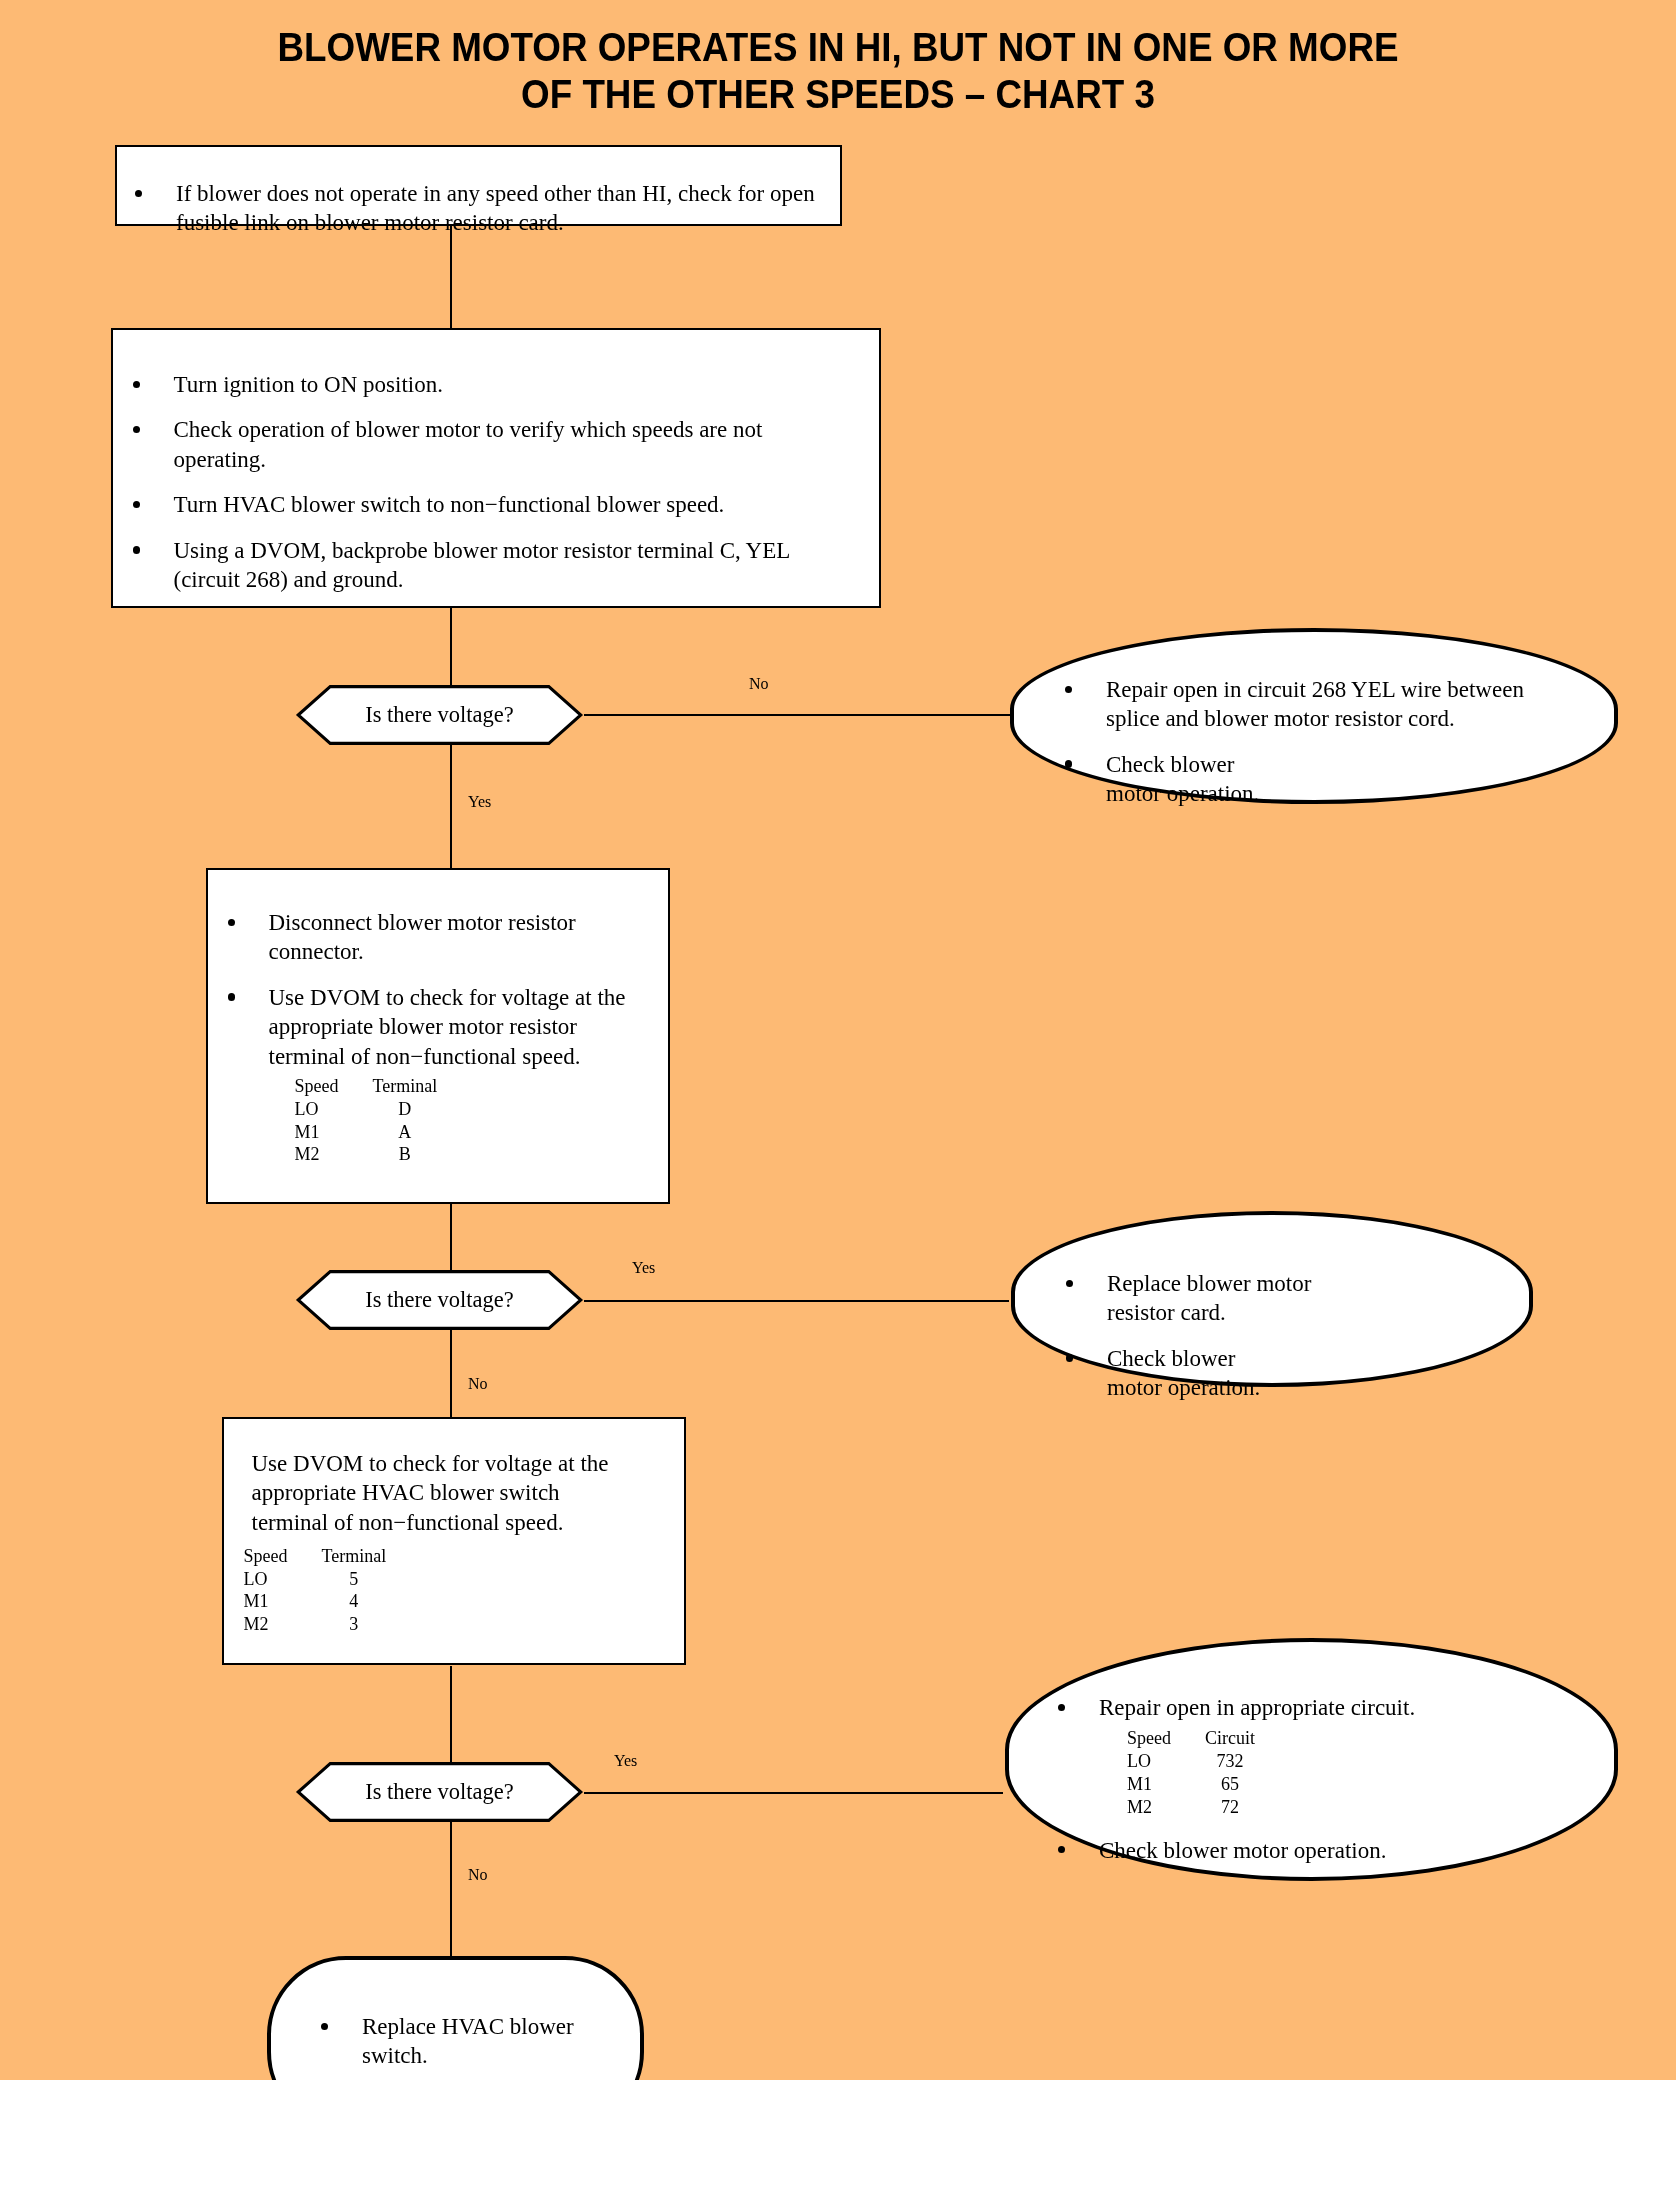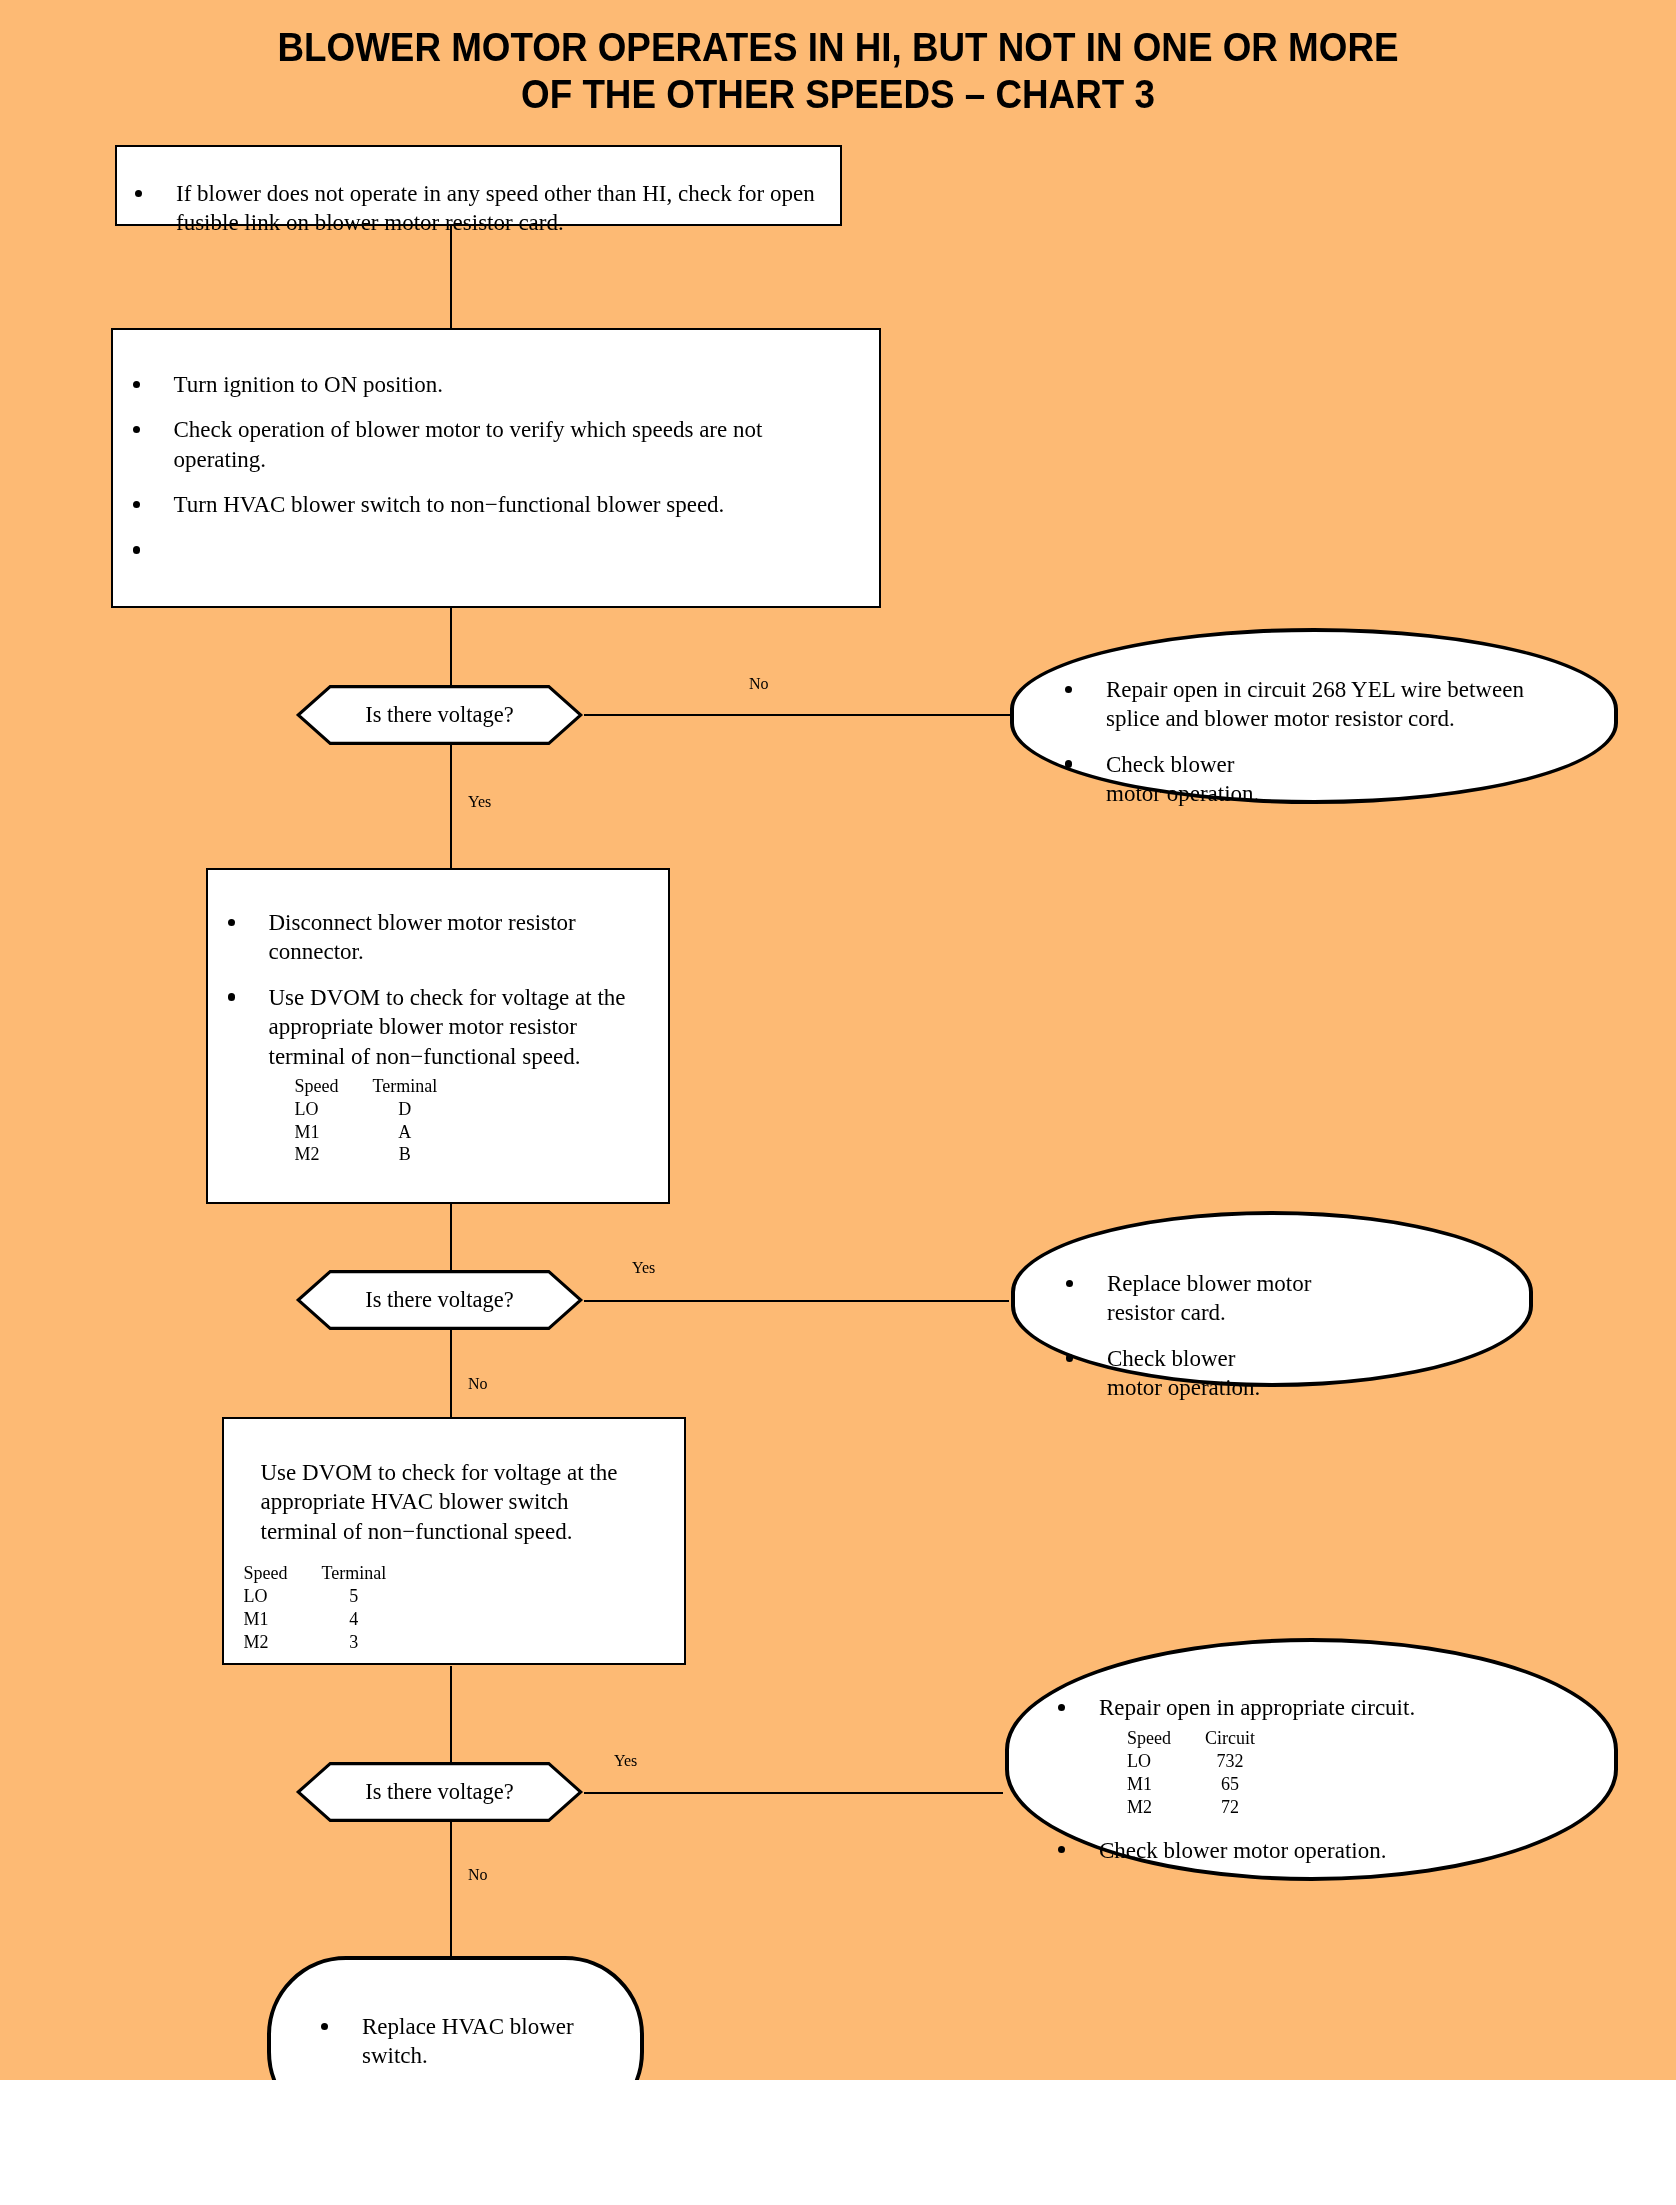--- a/index.html
+++ b/index.html
@@ -101,21 +101,21 @@
   }
   .bullets li:last-child{margin-bottom:0;}
   .bullets li .dot{
     position:absolute;
     left:0; top:0.46em;
     width:7.3px; height:7.3px;
     border-radius:50%;
     background:#000;
   }
   .plain{margin:0;}
-  .plain p{margin:17px;}
+  .plain p{margin:8px;}
 
   
   .minitable{
     margin-top:3.6px;
     border-collapse:collapse;
   }
   .minitable td, .minitable th{
     font-weight:normal;
     font-size:18px;
     line-height:1.20;
@@ -173,20 +173,21 @@
         <li>
           <span class="dot"></span>
           <span>Check operation of blower motor to verify which speeds are not operating.</span>
         </li>
         <li>
           <span class="dot"></span>
           <span>Turn HVAC blower switch to non−functional blower speed.</span>
         </li>
         <li>
           <span class="dot"></span>
+          <span>Using a DVOM, backprobe blower motor resistor terminal C, YEL (circuit 268) and ground.</span>
         </li>
       </ul>
     </div>
   </div>
 
   <div class="hex" style="left:295px; top:683px; width:289px; height:64px;">
     <svg width="289" height="64" viewBox="0 0 476 106">
       <polygon points="4,53 57,6 419,6 472,53 419,100 57,100" fill="#ffffff" stroke="#000000" stroke-width="5"></polygon>
     </svg>
     <div class="hexlabel">Is there voltage?</div>

